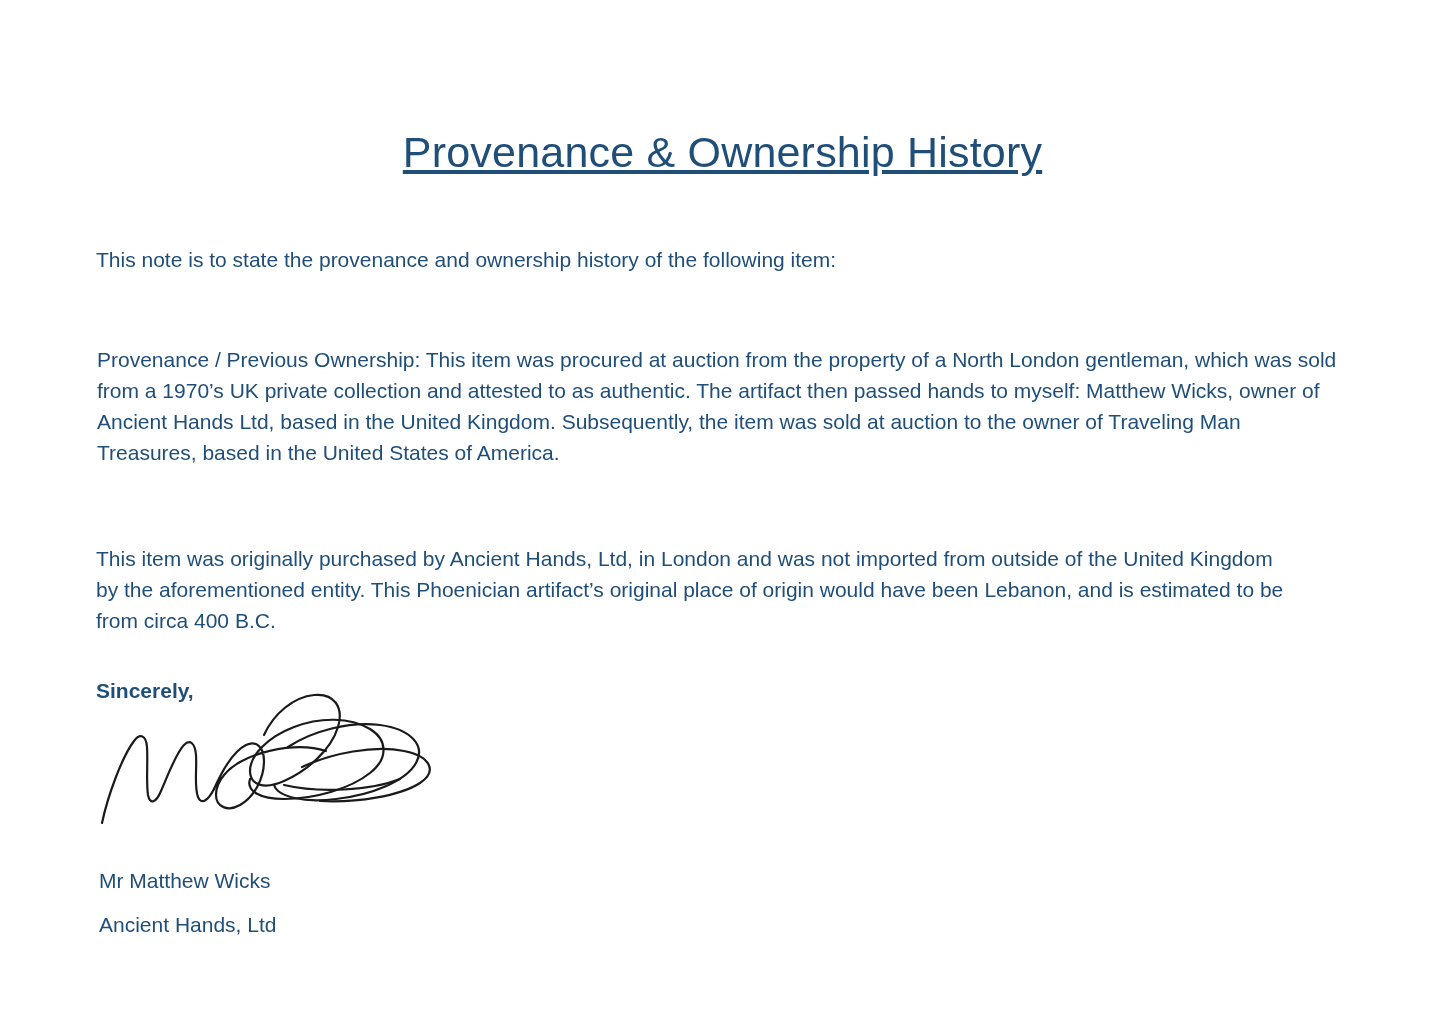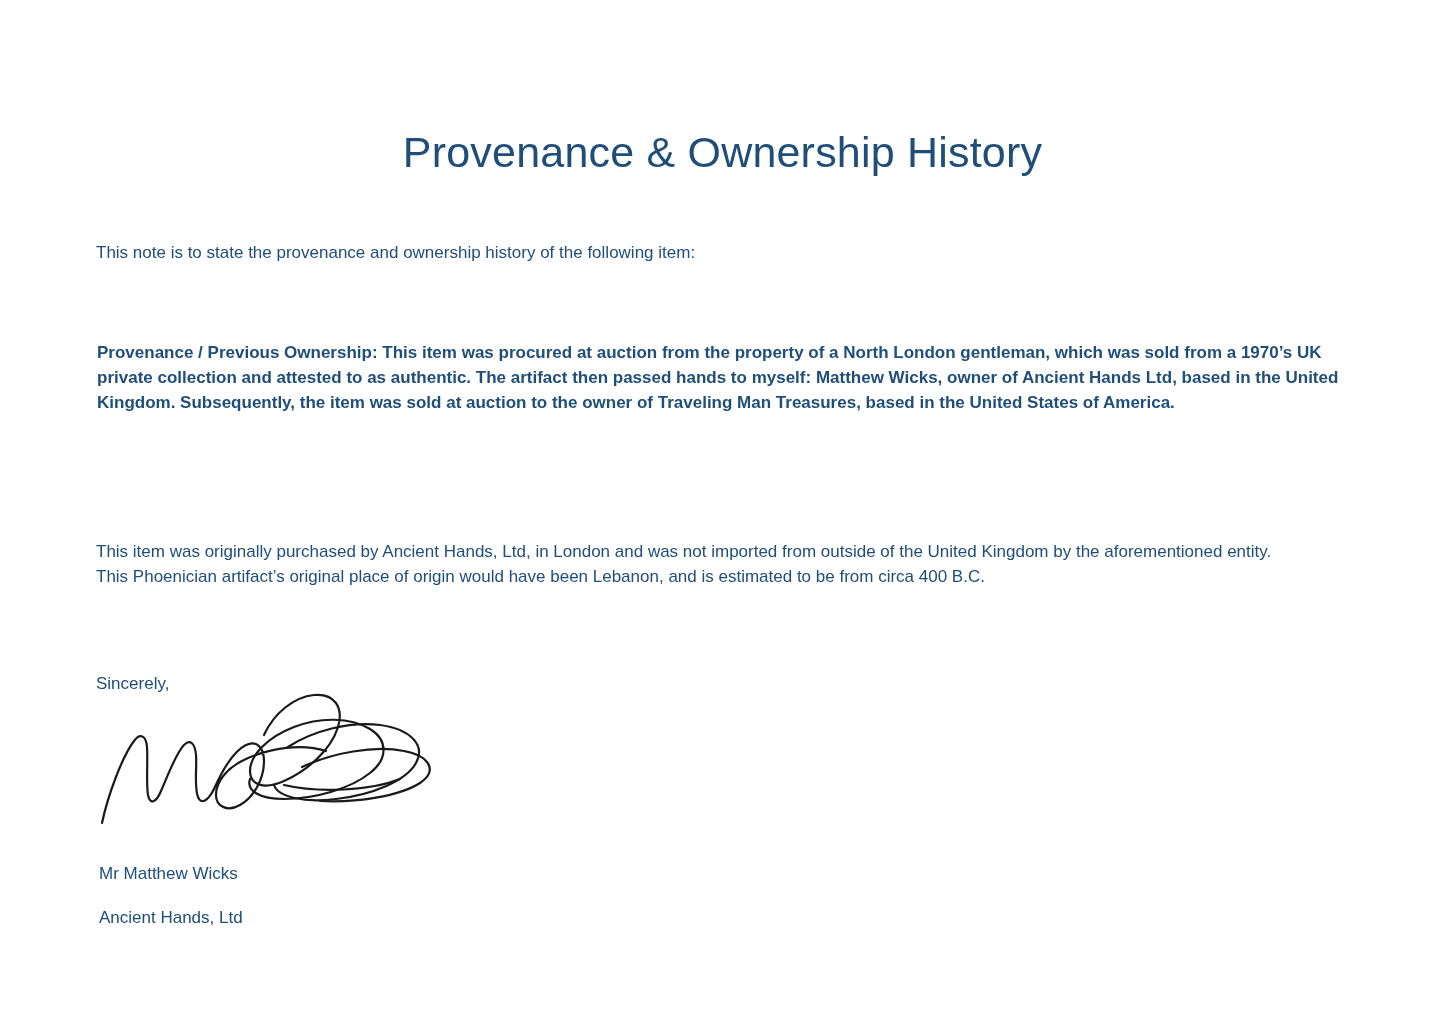--- a/index.html
+++ b/index.html
@@ -26,34 +26,35 @@
     position: absolute;
     top: 100px;
     left: 0;
     width: 1445px;
     text-align: center;
     font-size: 43px;
     font-weight: 400;
     color: #1f4e79;
     letter-spacing: 0.2px;
     line-height: 1.1;
+    text-decoration: underline;
   }
   .body-block {
     position: absolute;
     left: 96px;
     width: 1250px;
-    font-size: 17px;
+    font-size: 21px;
     line-height: 1.47;
     color: #1f4e79;
   }
   .p-intro { top: 224px; }
   .p-item  { top: 275px; }
-  .p-prov  { top: 324px; left: 97px; width: 1245px; font-weight: bold; }
+  .p-prov  { top: 324px; left: 97px; width: 1245px; }
   .p-second{ top: 523px; width: 1190px; }
-  .p-sincerely { top: 655px; }
+  .p-sincerely { top: 655px; font-weight: bold; }
   .sig-name { top: 845px; left: 99px; }
   .sig-company { top: 889px; left: 99px; }
 
   .signature {
     position: absolute;
     left: 88px;
     top: 675px;
     width: 370px;
     height: 170px;
   }

